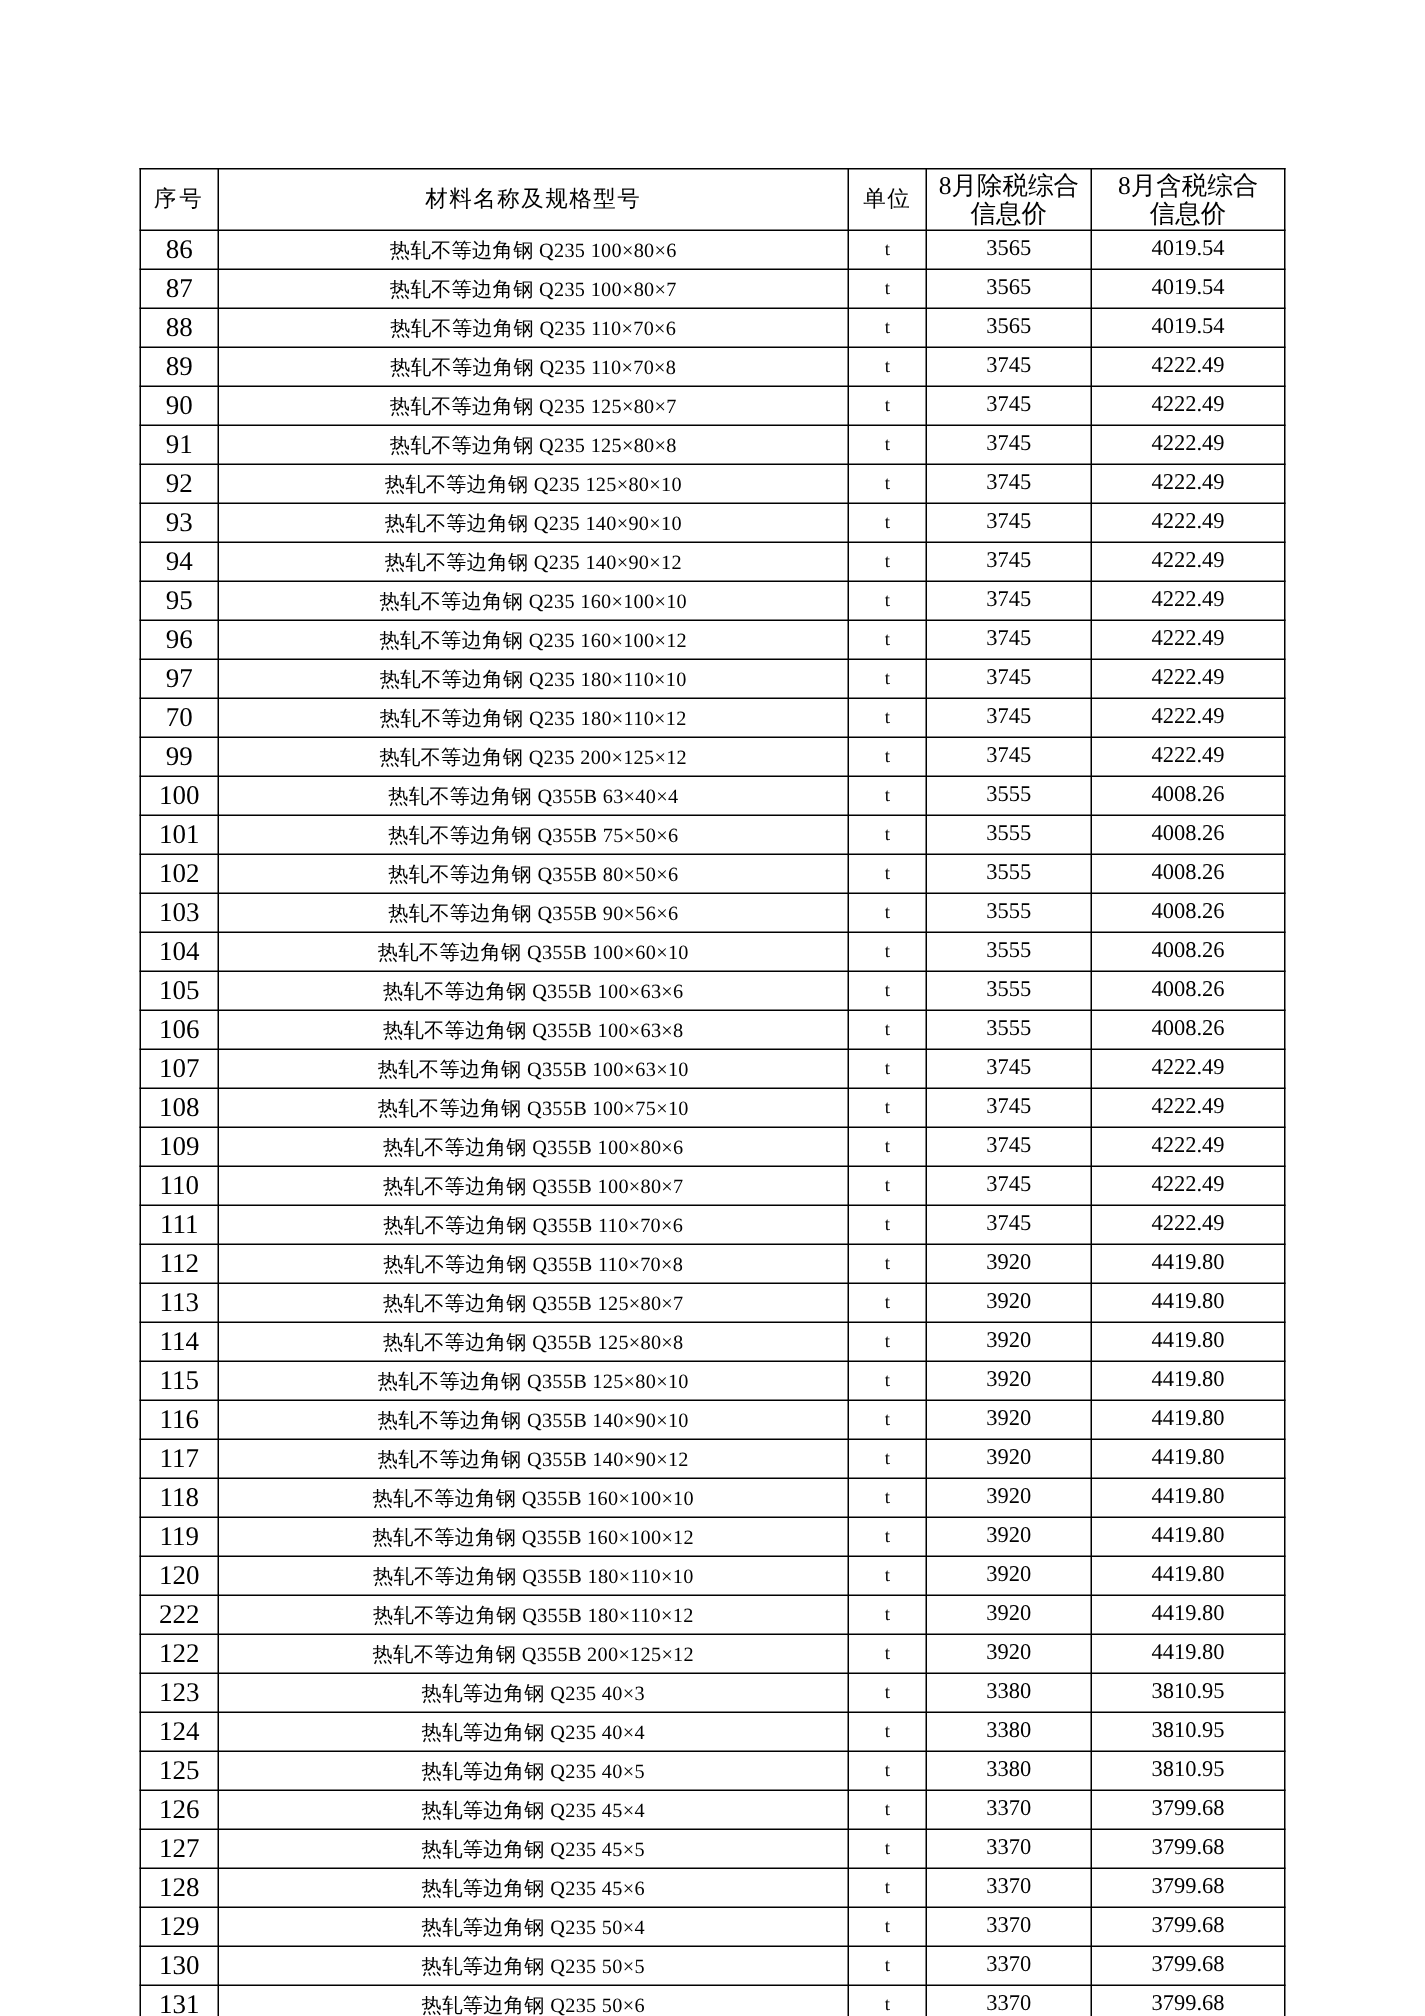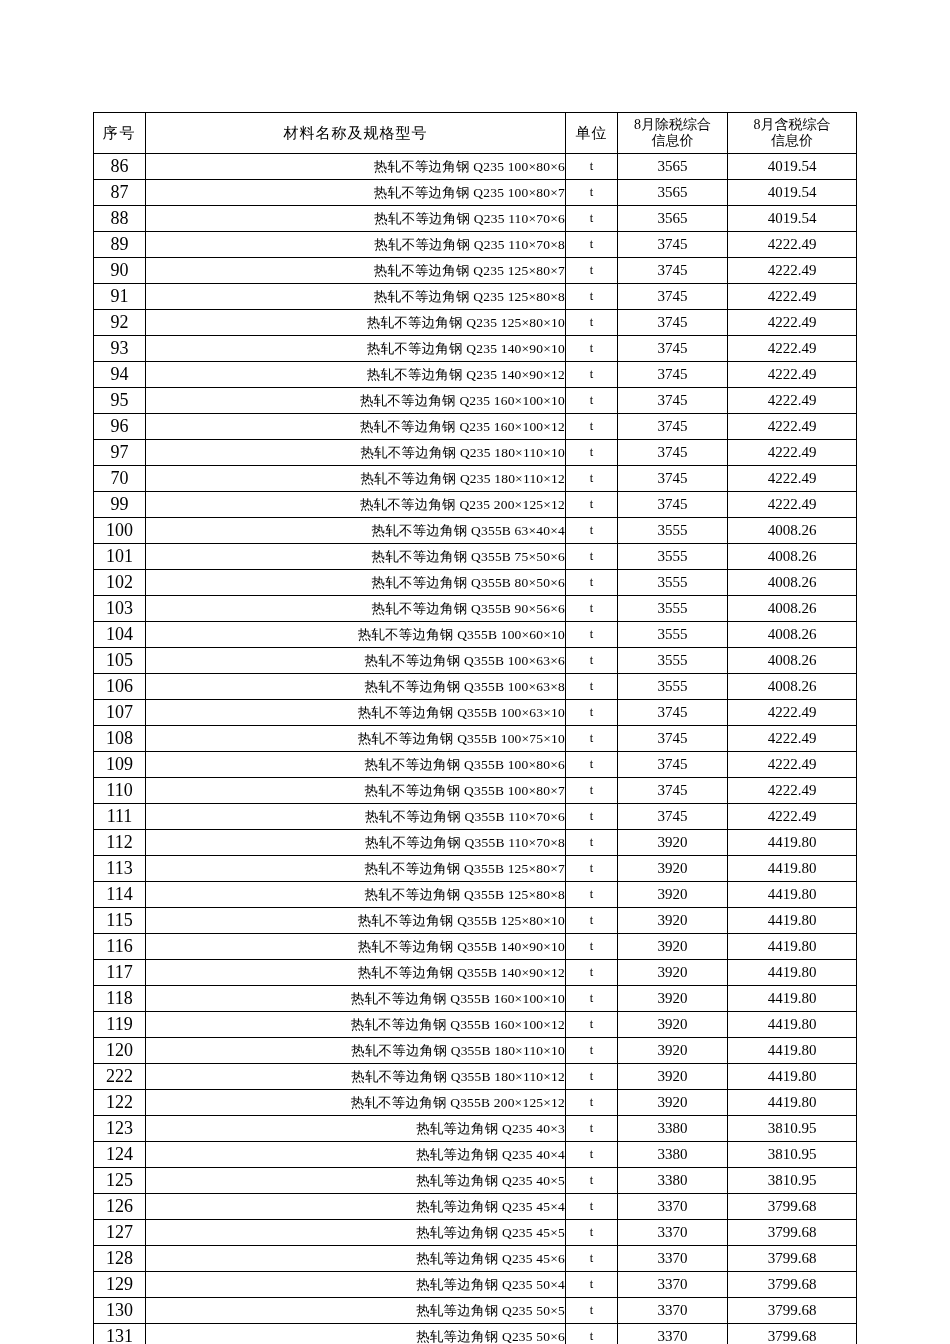--- a/index.html
+++ b/index.html
@@ -57,32 +57,32 @@
   }
   thead th.head-name {
     font-size: 15px;
     letter-spacing: 1px;
   }
   thead th.head-unit {
     font-size: 15px;
     letter-spacing: 1px;
   }
   thead th.head-price {
-    font-size: 14px;
+    font-size: 17px;
     letter-spacing: 0px;
   }
   tbody td {
     height: 25px;
   }
   td.idx {
     text-align: center;
     font-size: 18px;
   }
   td.name {
-    text-align: right;
+    text-align: center;
     padding-left: 4px;
     font-size: 13.5px;
     white-space: nowrap;
     letter-spacing: 0.2px;
   }
   td.unit {
     text-align: center;
     font-size: 12.5px;
   }
   td.price {

